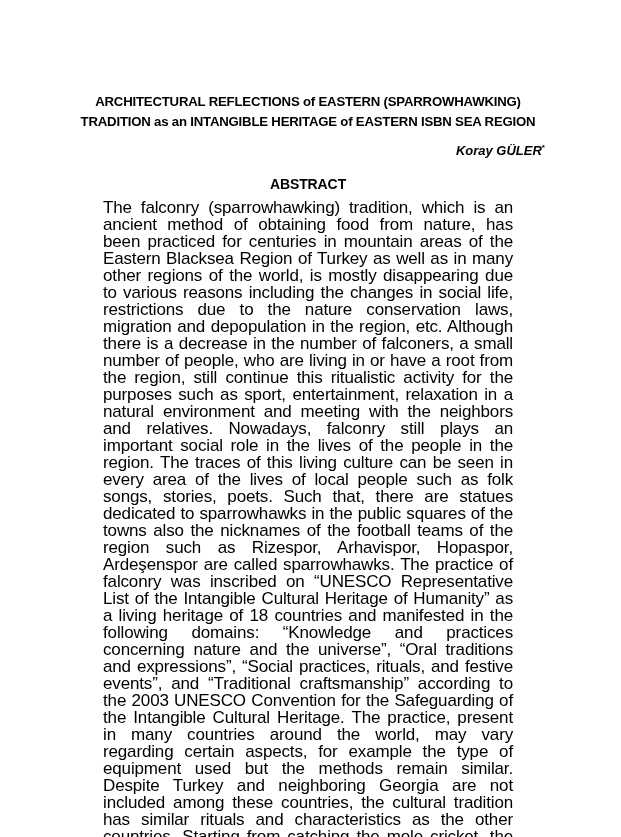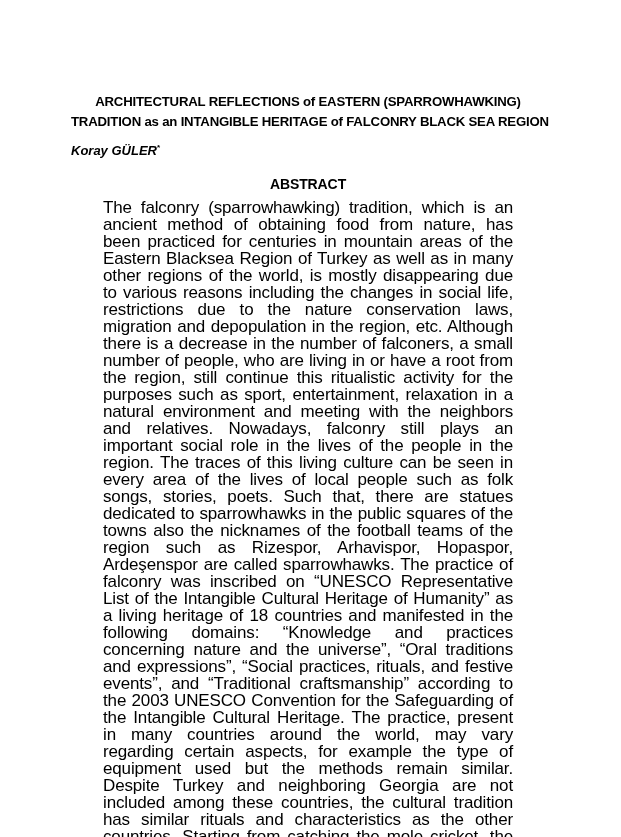--- a/index.html
+++ b/index.html
@@ -25,21 +25,21 @@
     margin-top: 92px;
     text-align: center;
     font-weight: bold;
     font-size: 13.2px;
     line-height: 20px;
     letter-spacing: -0.2px;
   }
   .paper-title .title-line { white-space: nowrap; }
   .author-line {
     margin-top: 8px;
-    text-align: left;
+    text-align: right;
     font-weight: bold;
     font-style: italic;
     font-size: 13px;
     line-height: 16px;
   }
   .author-line sup, .footnote-marker {
     font-size: 0.62em;
     vertical-align: super;
     font-style: normal;
   }
@@ -90,21 +90,21 @@
   }
 </style>
 </head>
 <body>
 
 <div class="page">
   <div class="content">
 
     <h1 class="paper-title">
       <div class="title-line">ARCHITECTURAL REFLECTIONS of EASTERN (SPARROWHAWKING)</div>
-      <div class="title-line">TRADITION as an INTANGIBLE HERITAGE of FALCONRY BLACK SEA REGION</div>
+      <div class="title-line">TRADITION as an INTANGIBLE HERITAGE of EASTERN ISBN SEA REGION</div>
     </h1>
 
     <div class="author-line">
       <span>Koray GÜLER</span><sup>*</sup>
     </div>
 
     <h2 class="abstract-heading">ABSTRACT</h2>
 
     <p class="abstract-body">The falconry (sparrowhawking) tradition, which is an ancient method of obtaining food from nature, has been practiced for centuries in mountain areas of the Eastern Blacksea Region of Turkey as well as in many other regions of the world, is mostly disappearing due to various reasons including the changes in social life, restrictions due to the nature conservation laws, migration and depopulation in the region, etc. Although there is a decrease in the number of falconers, a small number of people, who are living in or have a root from the region, still continue this ritualistic activity for the purposes such as sport, entertainment, relaxation in a natural environment and meeting with the neighbors and relatives. Nowadays, falconry still plays an important social role in the lives of the people in the region. The traces of this living culture can be seen in every area of the lives of local people such as folk songs, stories, poets. Such that, there are statues dedicated to sparrowhawks in the public squares of the towns also the nicknames of the football teams of the region such as Rizespor, Arhavispor, Hopaspor, Ardeşenspor are called sparrowhawks. The practice of falconry was inscribed on “UNESCO Representative List of the Intangible Cultural Heritage of Humanity” as a living heritage of 18 countries and manifested in the following domains: “Knowledge and practices concerning nature and the universe”, “Oral traditions and expressions”, “Social practices, rituals, and festive events”, and “Traditional craftsmanship” according to the 2003 UNESCO Convention for the Safeguarding of the Intangible Cultural Heritage. The practice, present in many countries around the world, may vary regarding certain aspects, for example the type of equipment used but the methods remain similar. Despite Turkey and neighboring Georgia are not included among these countries, the cultural tradition has similar rituals and characteristics as the other countries. Starting from catching the mole cricket, the process continues with trapping and educating red-backed shrike, constructing the trapping house, trapping the sparrowhawk with this small bird and educating sparrowhawk for hunting quails. In this processes falconers have</p>
 

